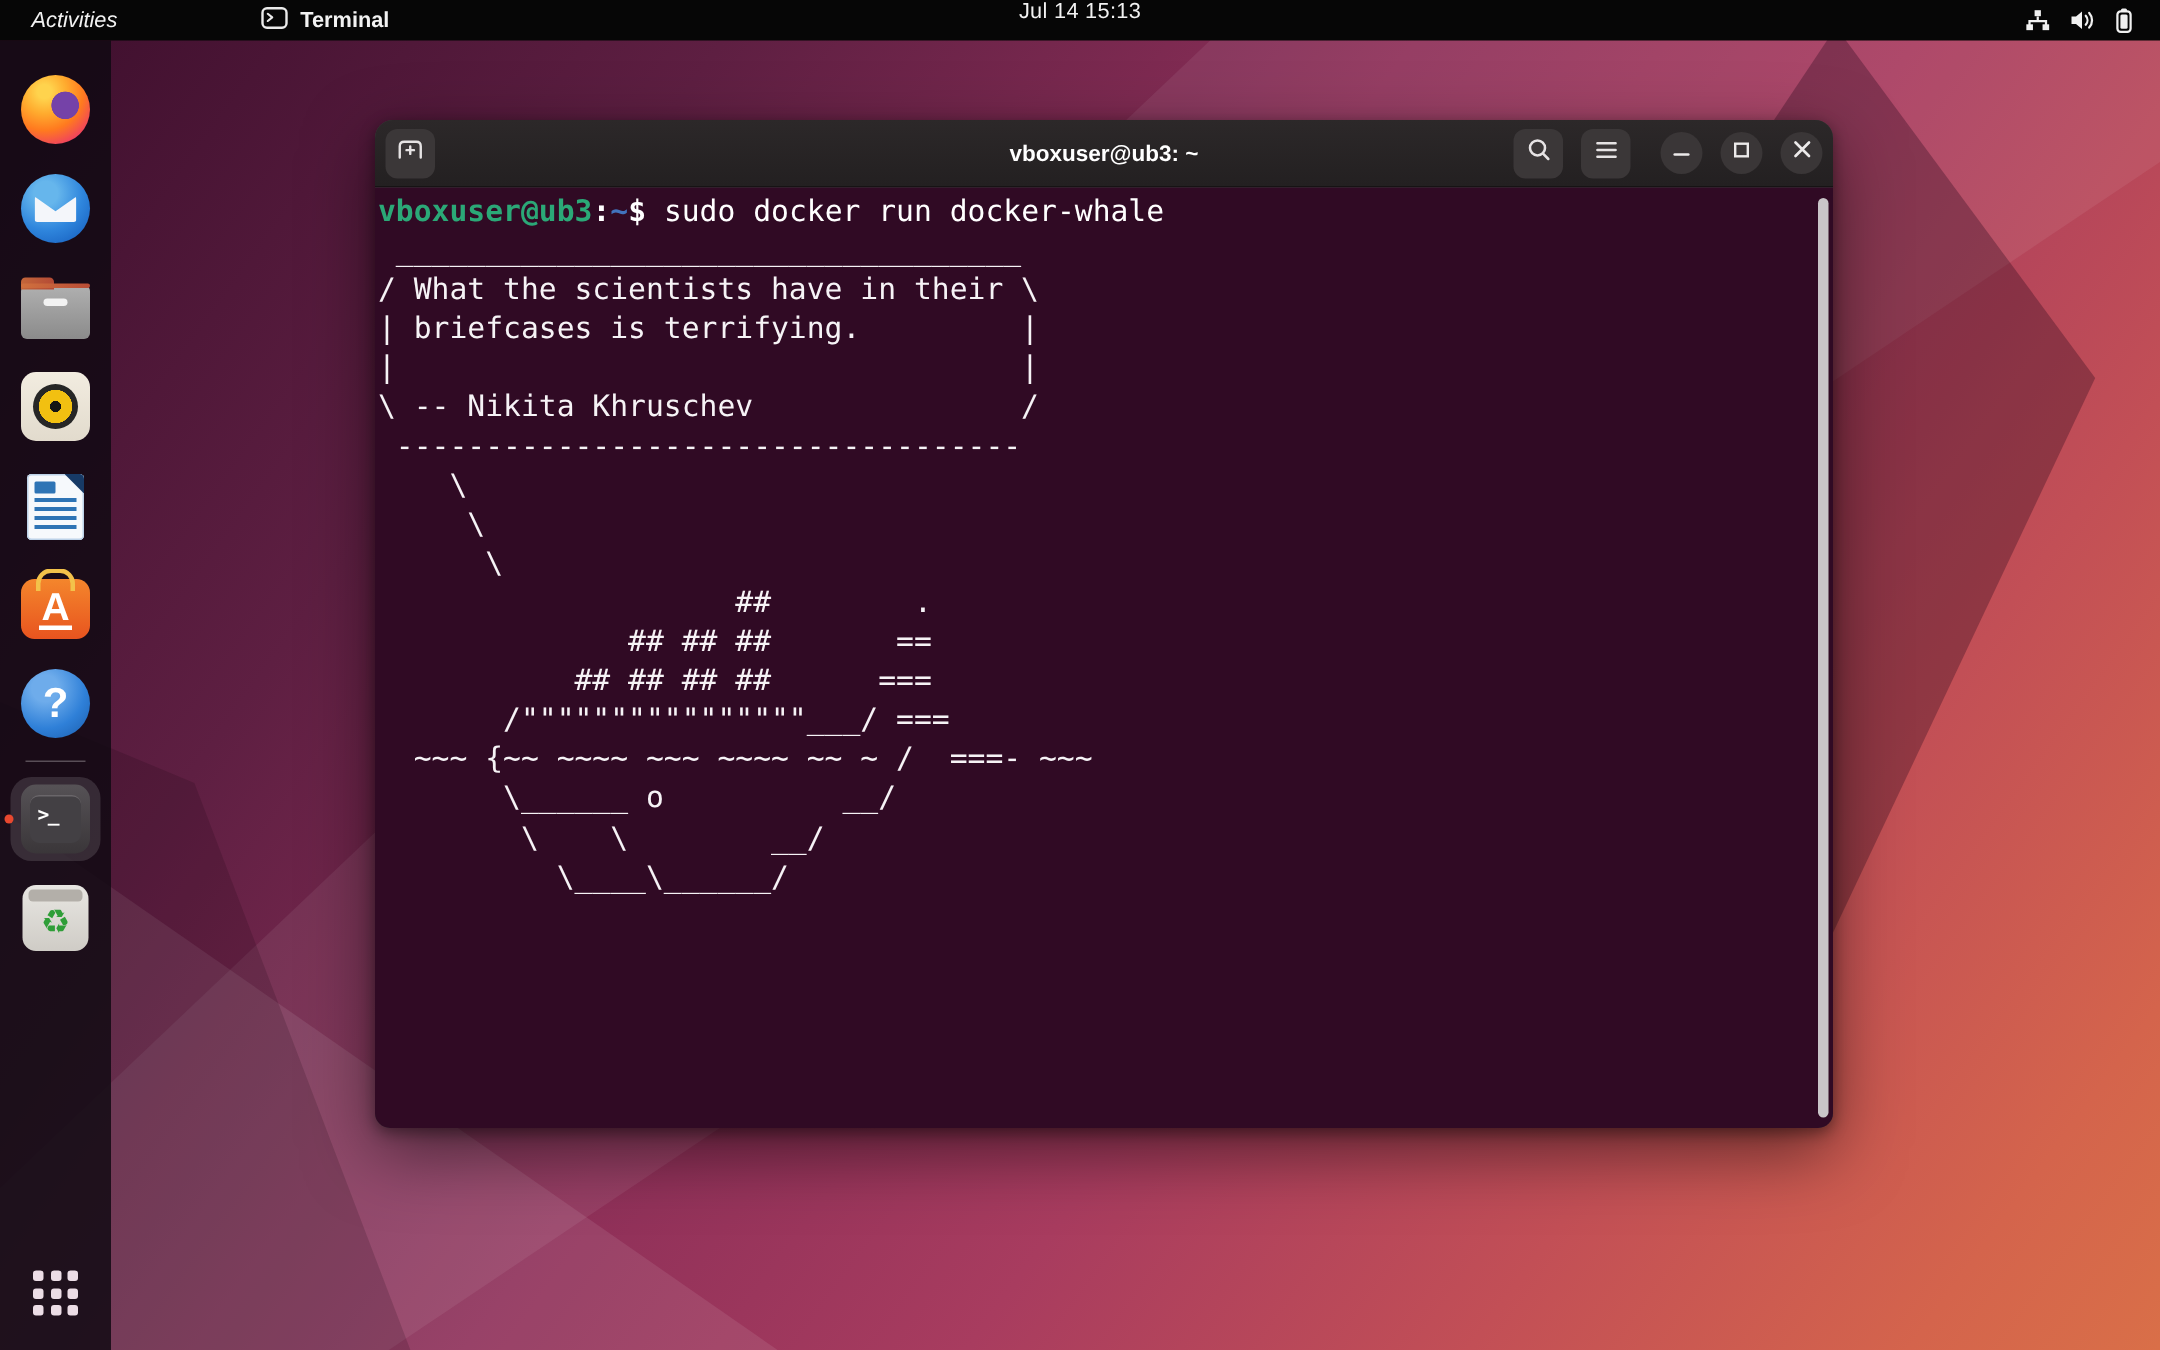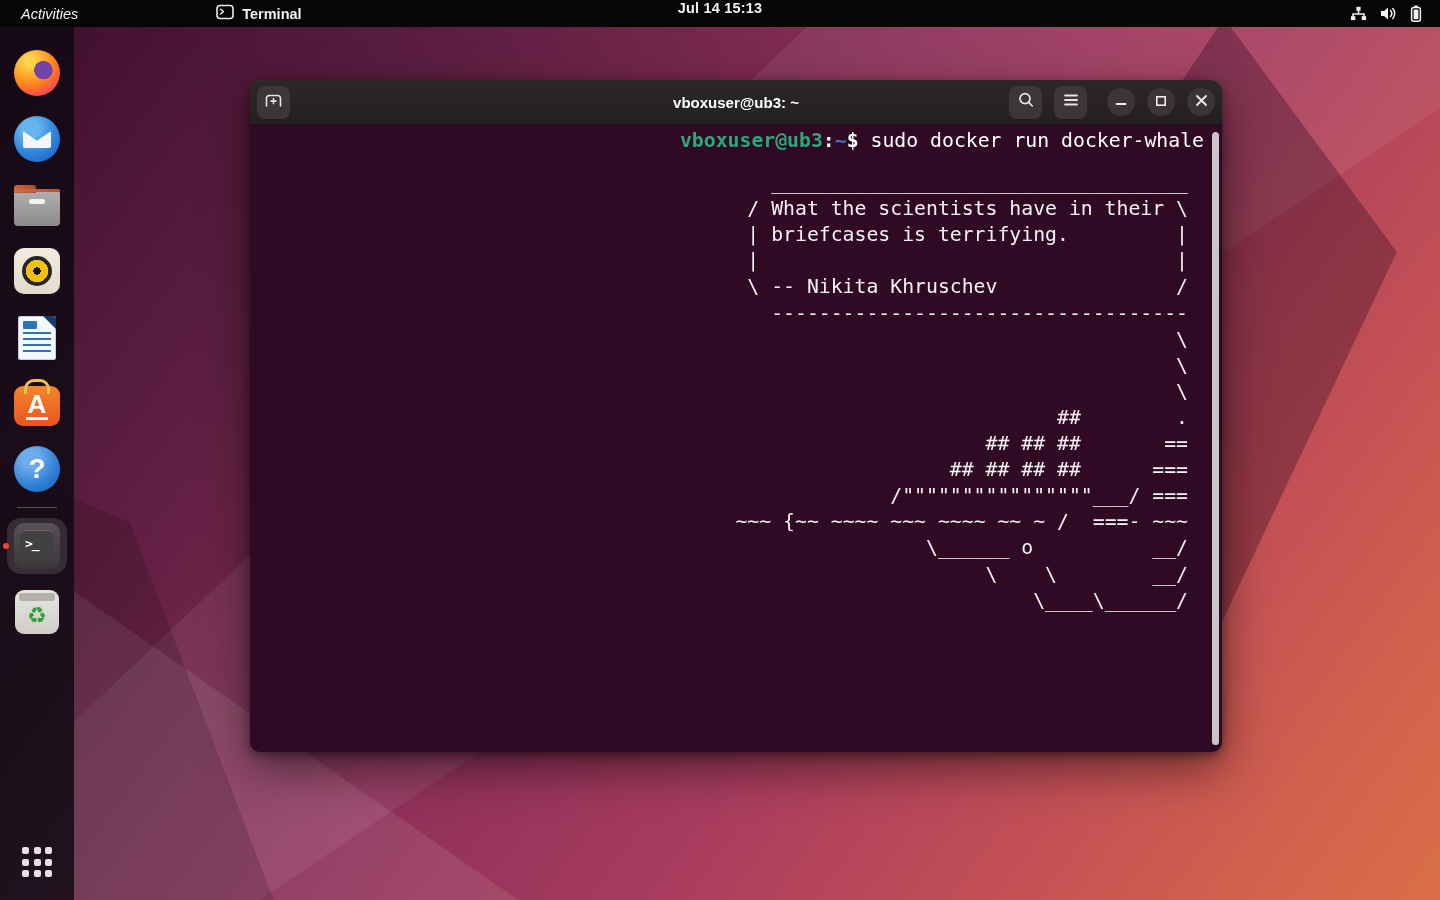--- a/index.html
+++ b/index.html
@@ -14,22 +14,22 @@
   .facet{position:absolute;inset:0;}
   .facet.f1{background:rgba(255,255,255,.07);clip-path:polygon(58% 0,100% 0,100% 12%,18% 100%,0 100%,0 88%);}
   .facet.f2{background:rgba(30,4,22,.30);clip-path:polygon(85% 2%,97% 28%,84% 72%,70% 38%);}
   .facet.f3{background:rgba(255,255,255,.09);clip-path:polygon(0 60%,36% 100%,0 100%);}
   .facet.f4{background:rgba(20,3,15,.16);clip-path:polygon(0 52%,9% 58%,19% 100%,0 100%);}
 
   
   .topbar{position:absolute;top:0;left:0;right:0;height:27px;background:#060606;
     display:flex;align-items:center;color:#f2f2f2;font-size:14.5px;z-index:30;}
   .tb-activities{padding:0 18px 0 21px;height:100%;display:flex;align-items:center;font-style:italic;}
-  .tb-app{display:flex;align-items:center;gap:8px;margin-left:120px;font-weight:bold;}
-  .tb-clock{position:absolute;left:50%;transform:translateX(-50%);font-weight:bold;letter-spacing:.2px;
+  .tb-app{display:flex;align-items:center;gap:8px;margin-left:78px;font-weight:bold;}
+  .tb-clock{position:absolute;left:50%;transform:translateX(-50%);font-weight:normal;letter-spacing:.2px;
     top:0;height:16px;display:flex;align-items:center;padding:0 12px;}
   .tb-status{position:absolute;right:12px;top:0;height:27px;display:flex;align-items:center;gap:13px;padding:0 6px;}
   .tb-status svg{display:block;}
 
   
   .dock{position:absolute;left:0;top:27px;bottom:0;width:74px;background:rgba(16,9,18,.84);
     display:flex;flex-direction:column;align-items:center;padding-top:22px;gap:18px;z-index:20;}
   .dock-item{width:60px;height:48px;display:flex;align-items:center;justify-content:center;position:relative;flex:0 0 auto;}
   .dock-sep{width:40px;height:1px;background:rgba(255,255,255,.28);flex:0 0 auto;margin:-4px 0;}
   .focus-bg{width:60px;height:56px;border-radius:14px;background:rgba(255,255,255,.13);
@@ -94,23 +94,23 @@
   .tt-title{position:absolute;left:50%;transform:translateX(-50%);color:#fff;font-weight:bold;font-size:15px;white-space:nowrap;}
   .tb-btn{width:33px;height:33px;border-radius:8px;background:#3b3738;display:flex;align-items:center;justify-content:center;}
   .tb-circle{width:28px;height:28px;border-radius:50%;background:#3a3637;display:flex;align-items:center;justify-content:center;}
   .tt-right{margin-left:auto;display:flex;align-items:center;gap:12px;}
   .gap-lg{margin-left:8px;}
 
   .term-content{position:absolute;top:45px;left:0;right:0;bottom:0;background:#300a24;
     border-radius:0 0 10px 10px;padding:3px 18px 0 2px;box-sizing:border-box;overflow:hidden;}
   .mono, .term-line, .term-pre{
     font-family:"DejaVu Sans Mono","Liberation Mono",monospace;
-    font-size:19.8px;line-height:26.1px;text-align:right;}
+    font-size:19.8px;line-height:26.1px;}
   .term-line{white-space:pre;color:#ffffff;}
-  .term-pre{margin:16px;color:#f6f3f6;white-space:pre;}
+  .term-pre{margin:0;color:#f6f3f6;white-space:pre;}
   .tg{color:#2ba877;font-weight:bold;}
   .tblue{color:#4173bd;font-weight:bold;}
   .twb{color:#ffffff;font-weight:bold;}
   .cursor{display:inline-block;width:11px;height:21px;background:#ffffff;transform:translateY(3px);}
   .scrollbar{position:absolute;top:7px;bottom:7px;right:3px;width:7px;border-radius:4px;background:#c9c5c8;}
 </style>
 </head>
 <body>
 
 <div class="wallpaper">

